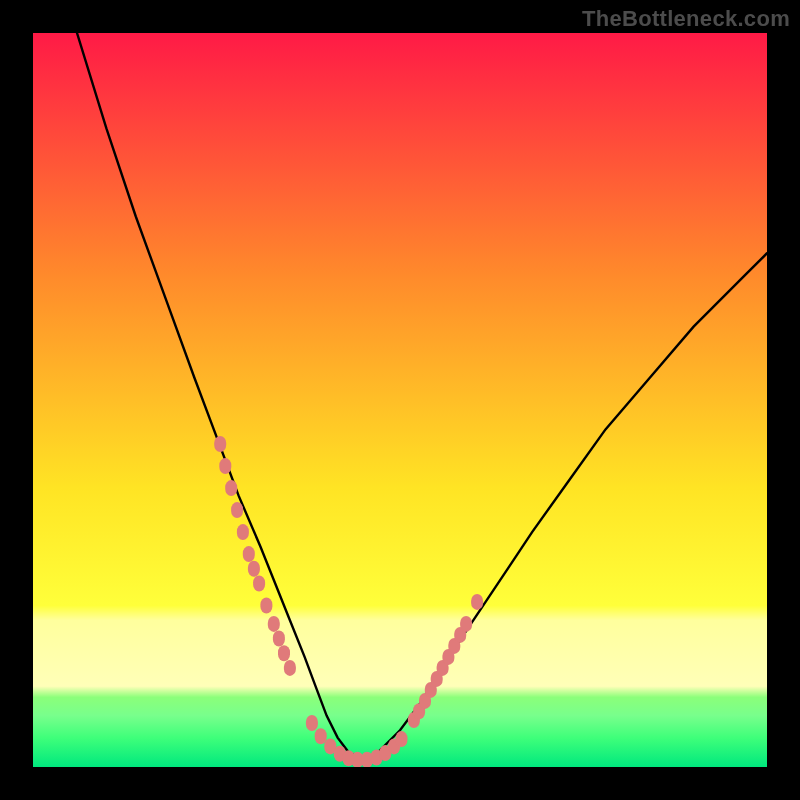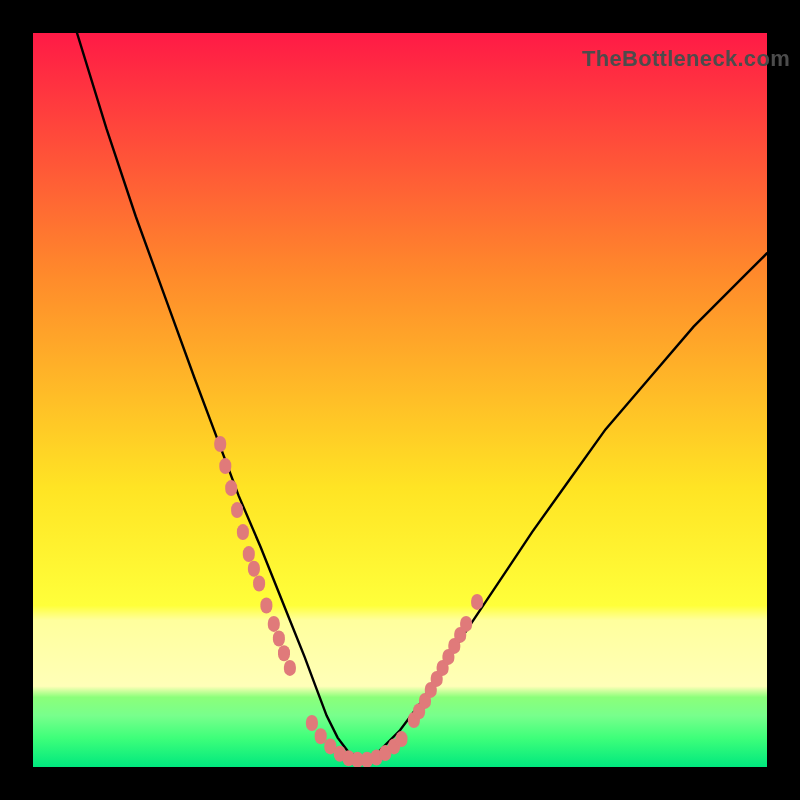--- a/index.html
+++ b/index.html
@@ -19,21 +19,20 @@
   }
   .watermark {
     position: absolute;
     top: 6px;
     right: 10px;
     color: #4c4c4c;
     font-size: 22px;
     font-weight: 600;
     letter-spacing: 0.3px;
     z-index: 10;
-    margin-top: 40px;
   }
   svg {
     position: absolute;
     left: 0;
     top: 0;
   }
 </style>
 </head>
 <body>
 

